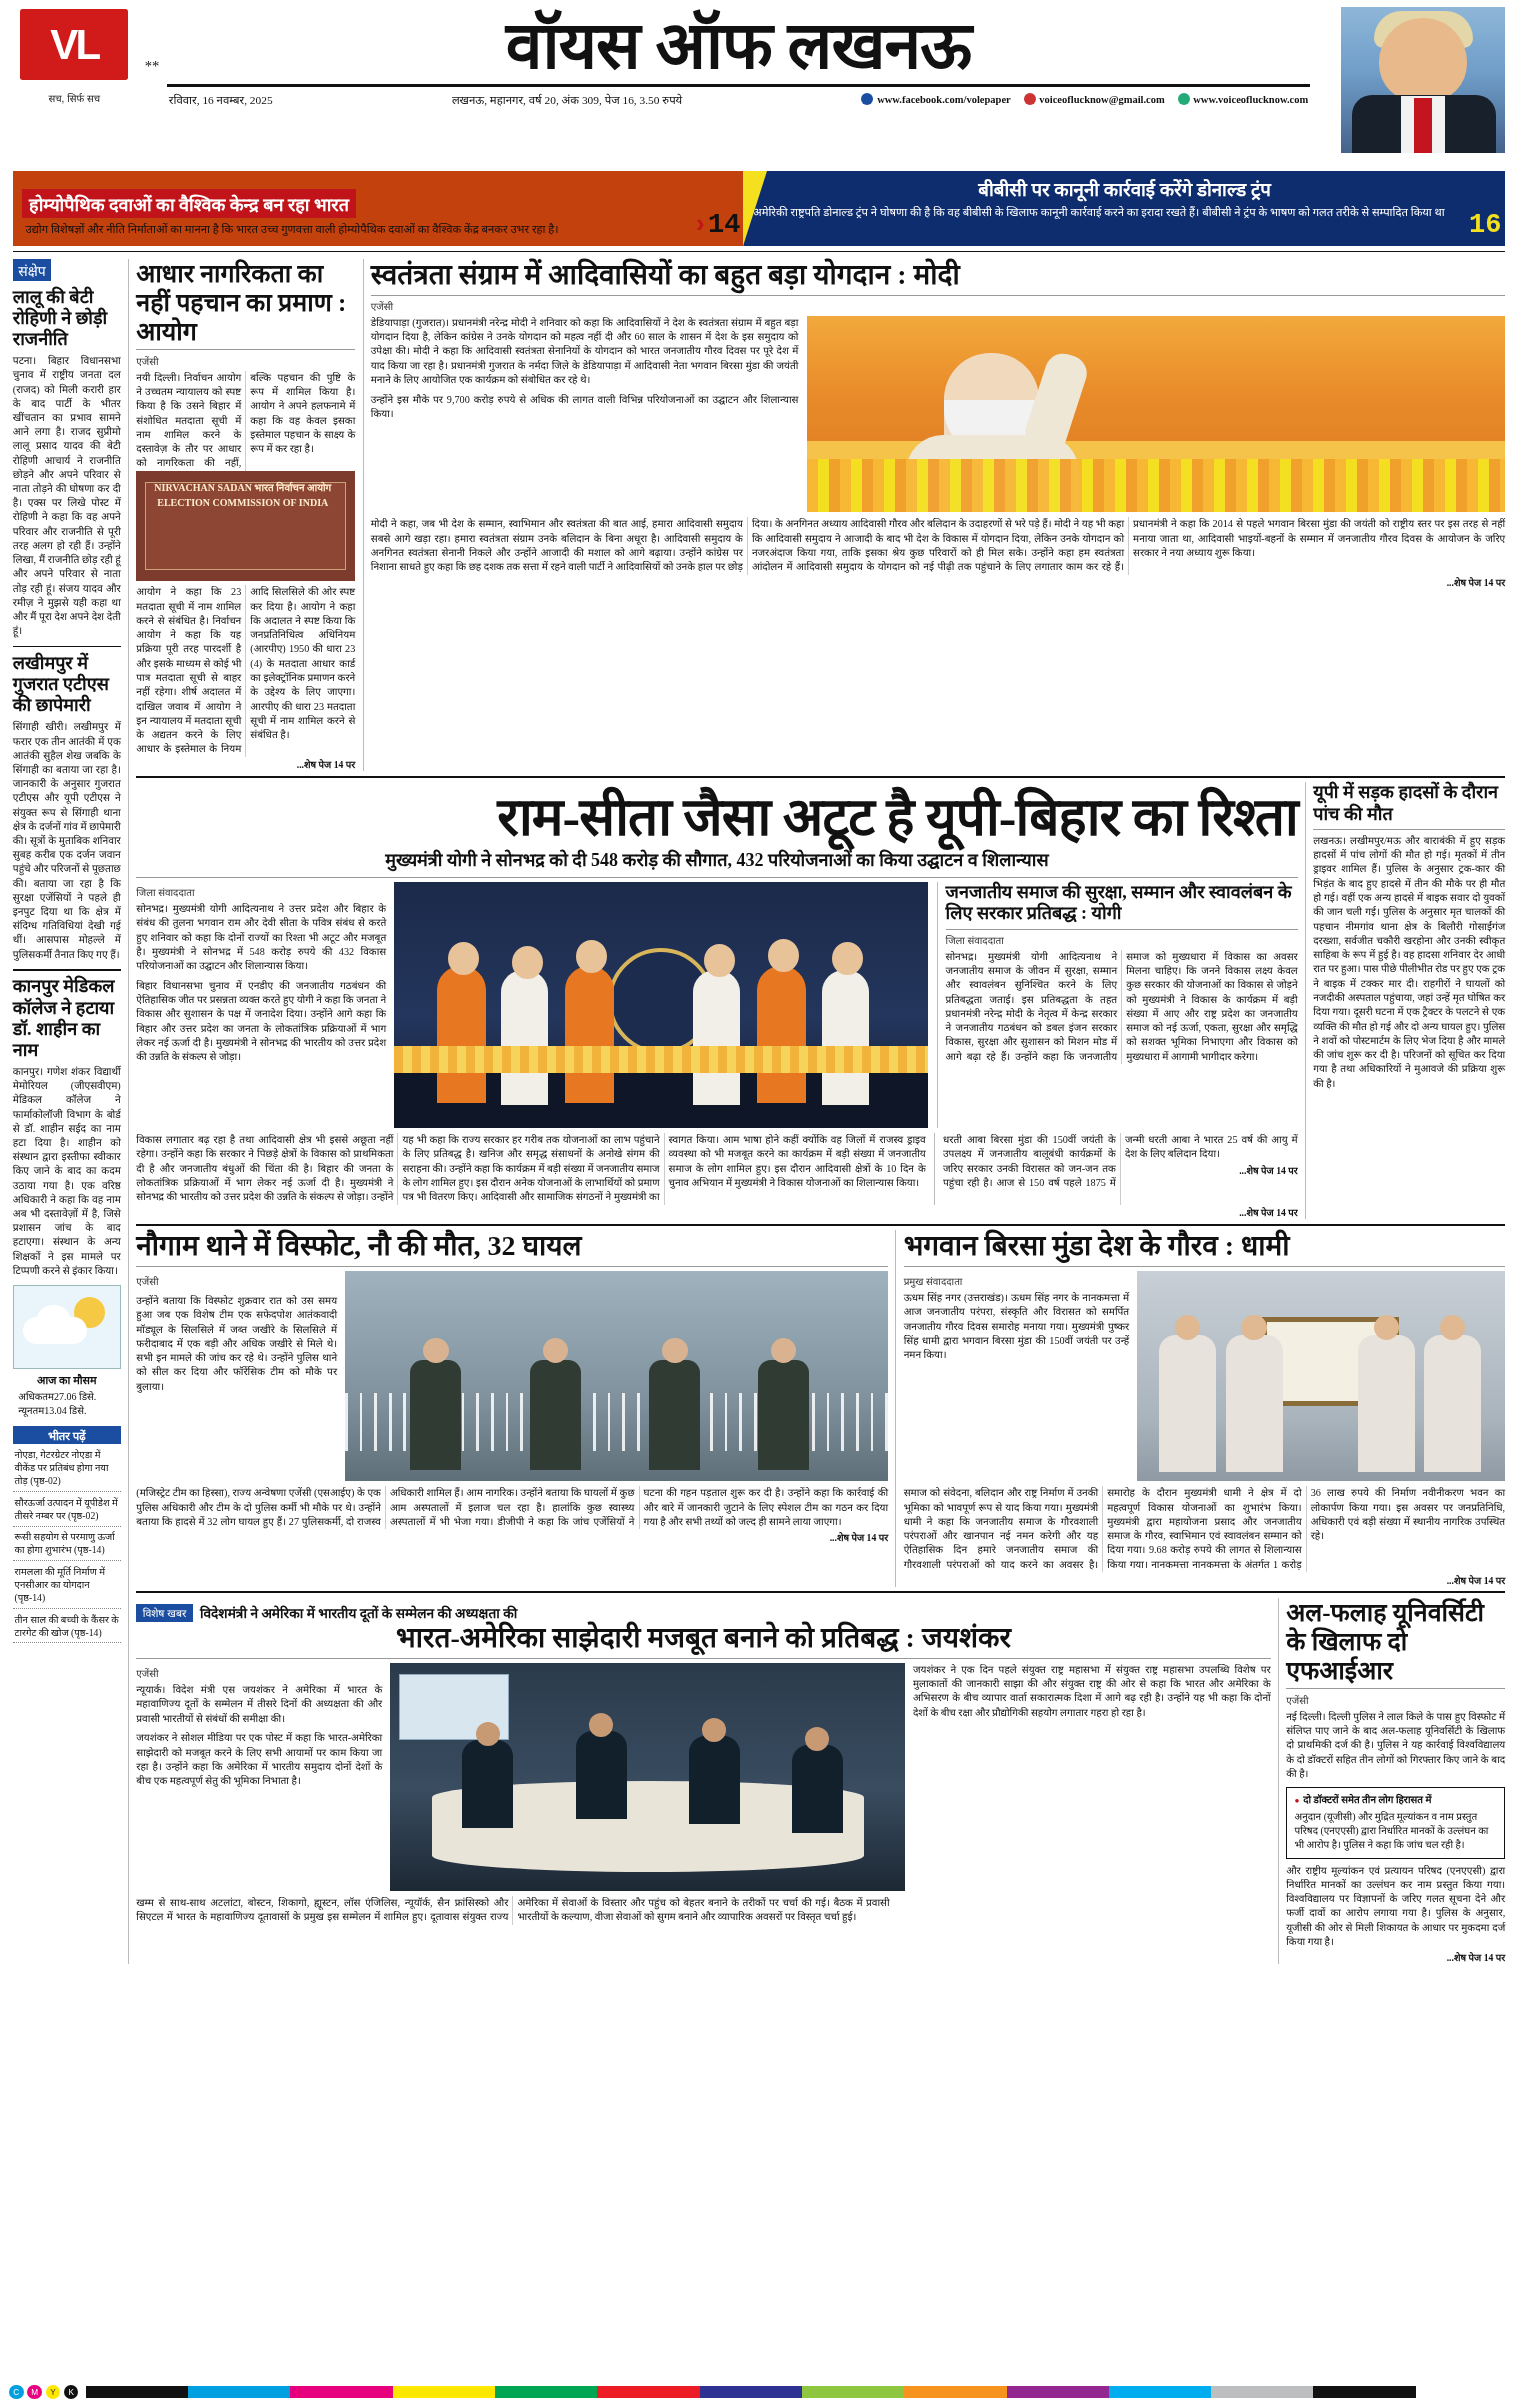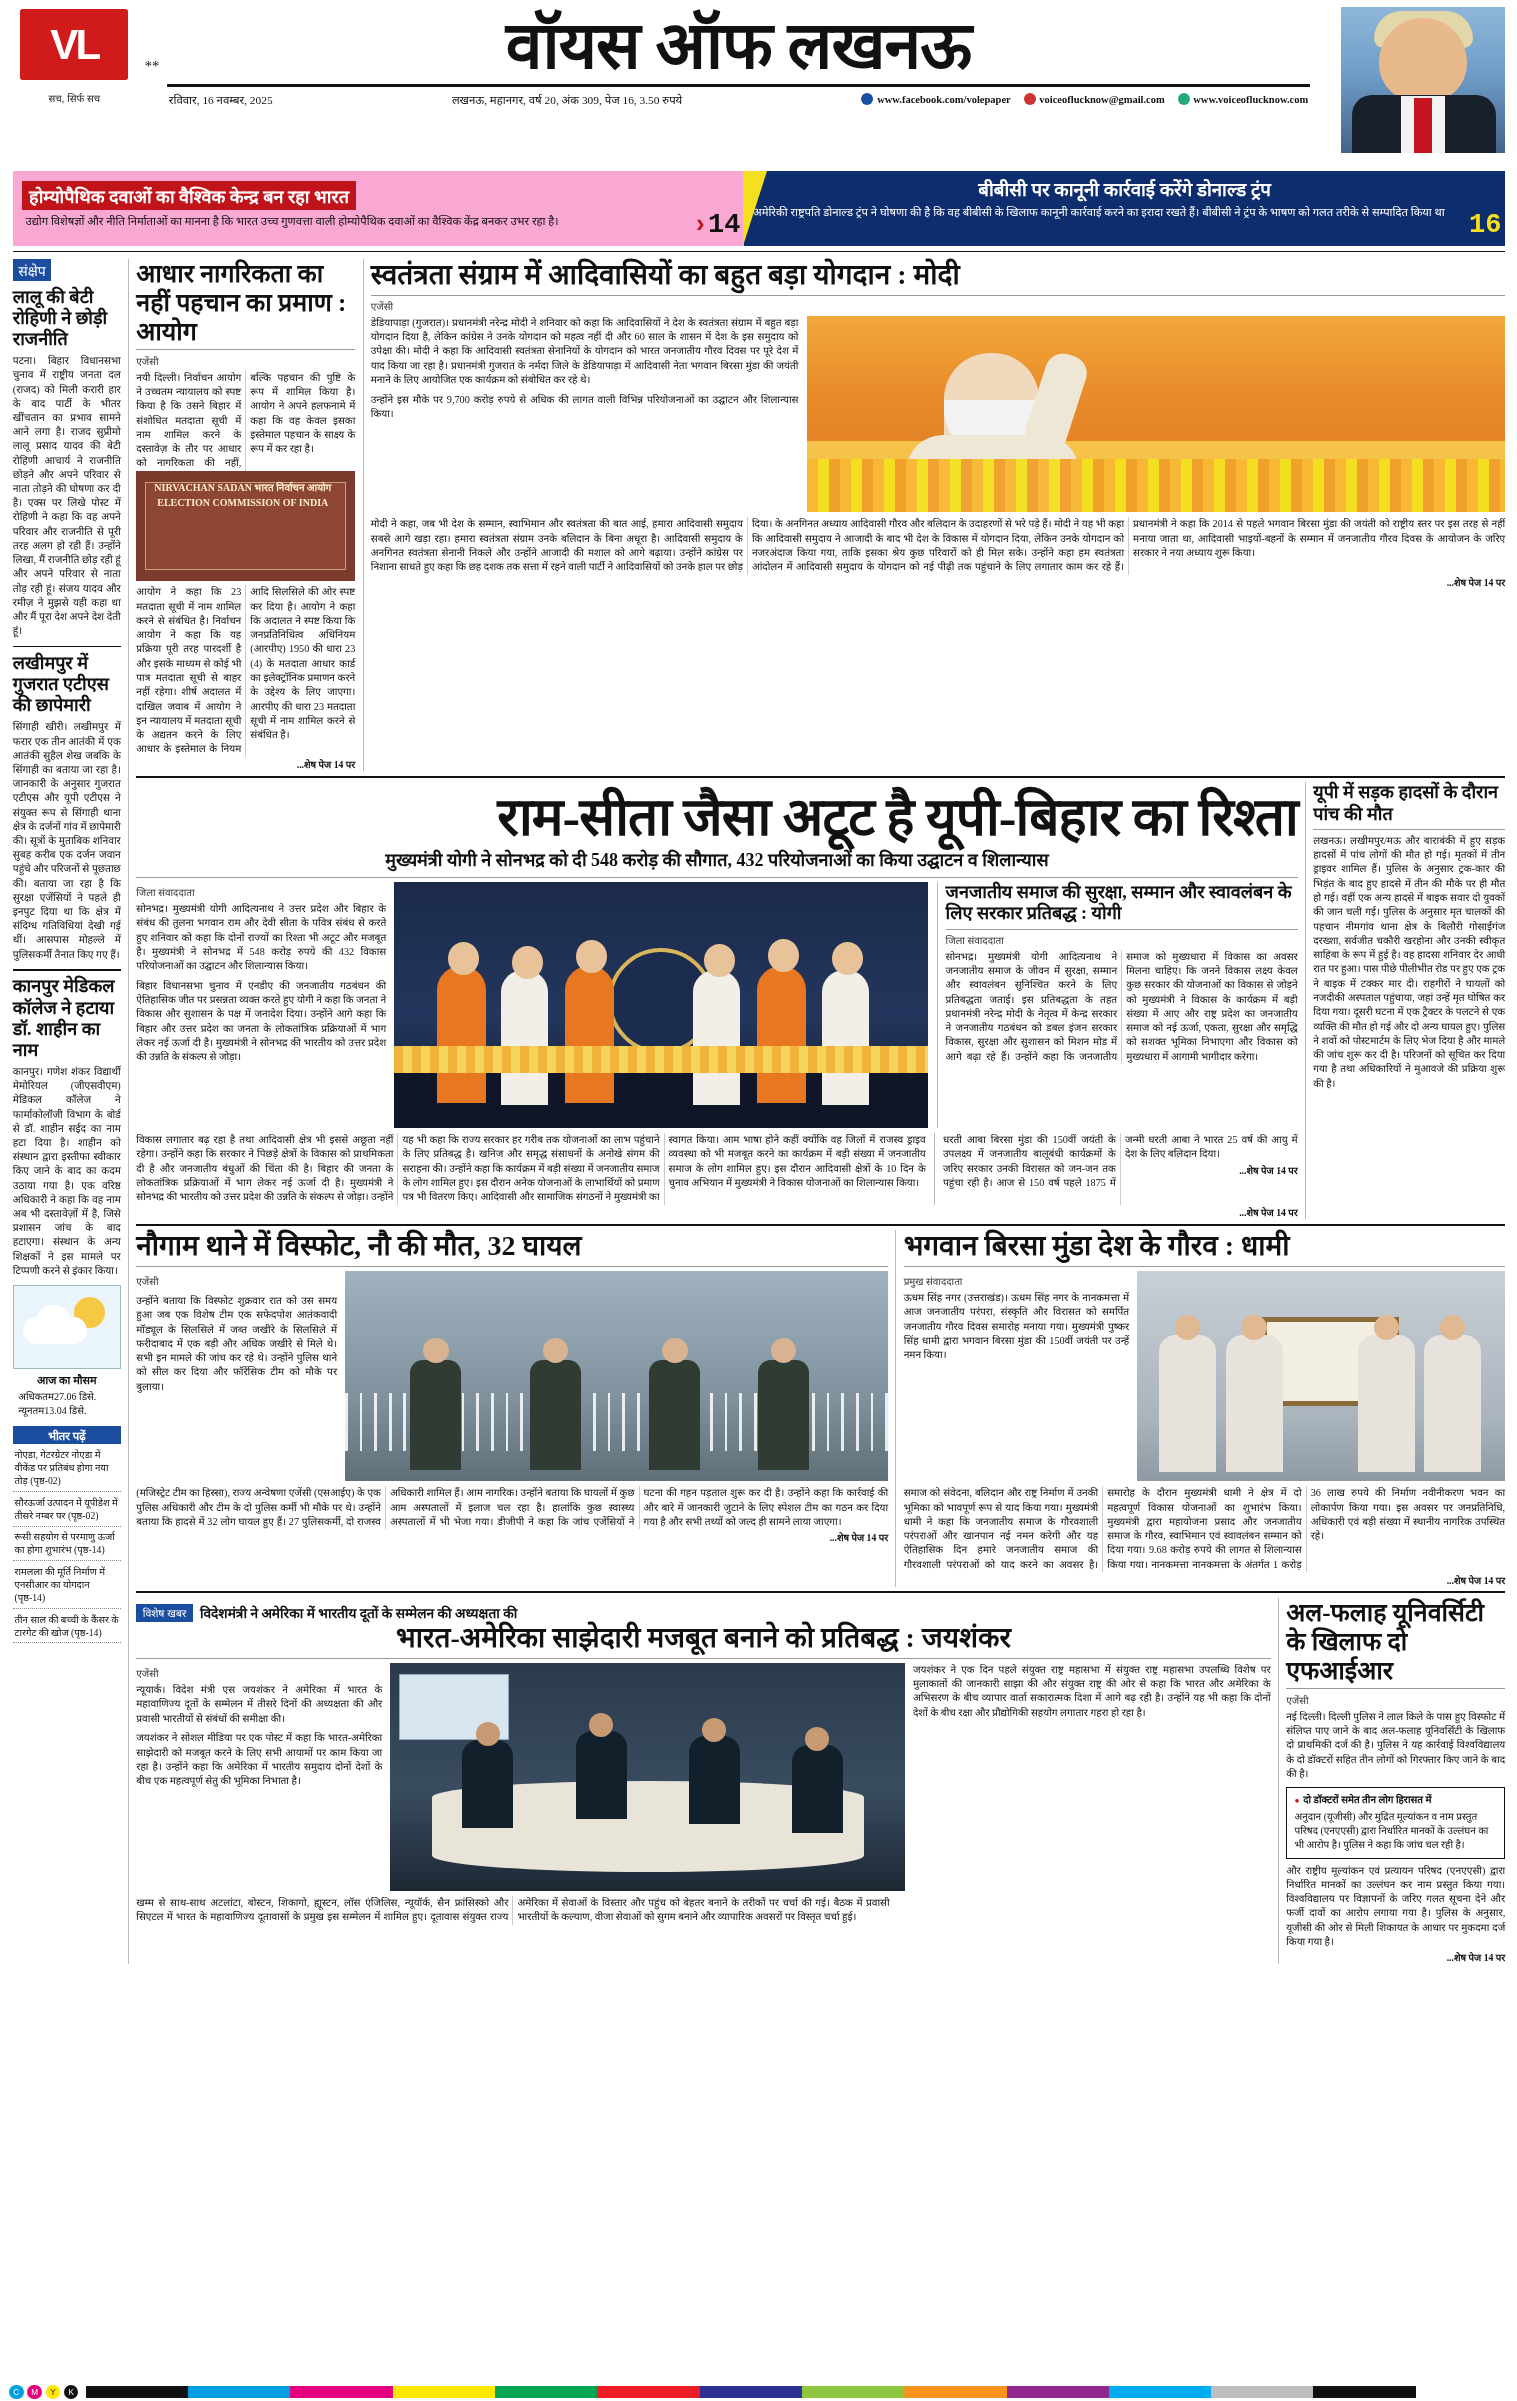--- a/index.html
+++ b/index.html
@@ -47,21 +47,21 @@
   }
   .tp-face { position:absolute; left:38px; top:11px; width:88px; height:84px; background:#e8b98a; border-radius:44px 44px 38px 38px; }
   .tp-hair { position:absolute; left:33px; top:3.7px; width:99px; height:37px; background:#e3d6a8; border-radius:49px 49px 16.4px 16.4px; }
   .tp-suit { position:absolute; left:11px; top:88px; width:144px; height:64px; background:#18202c; border-radius:20px 20px 0 0; }
   .tp-shirt { position:absolute; left:60px; top:89px; width:44px; height:57px; background:#f2f2f2; }
   .tp-tie { position:absolute; left:73px; top:91px; width:18px; height:57px; background:#c4141f; }
 
   
   .promo { display:flex; height:75px; margin-top:3.7px; gap:0; }
   .promo-left { width:49%; position:relative; background:#f4e01f; display:flex; }
-  .promo-left .band { width:100%; background:#f9a8d4; padding:10px 9px; }
+  .promo-left .band { width:100%; background:#c2410c; padding:18px 9px; }
   .promo-left .hl { background:#c0131a; color:#fff; font-weight:bold; font-size:18px; padding:2.7px 7.3px; display:inline-block; }
   .promo-left .sub { font-size:11.3px; line-height:1.32; padding:3.7px 5.5px 0 3.7px; }
   .promo-num { position:absolute; right:3.7px; bottom:6px; font-size:27px; font-weight:bold; color:#111; font-family:Liberation Mono, monospace; }
   .promo-num .sl { color:#c0131a; font-size:25.6px; }
   .promo-right { width:51%; position:relative; background:#0e2d6e; color:#fff; padding:4.6px 9px; }
   .promo-right .hl { font-weight:bold; font-size:18.7px; color:#fff; display:block; text-align:center; }
   .promo-right .sub { font-size:11.3px; line-height:1.32; margin-top:4.6px; color:#fff; }
   .promo-right .promo-num { color:#f4e01f; }
   .cut { position:absolute; left:-0.9px; top:0; width:0; height:0; border-top:75px solid #f4e01f; border-right:24px solid transparent; }
 

